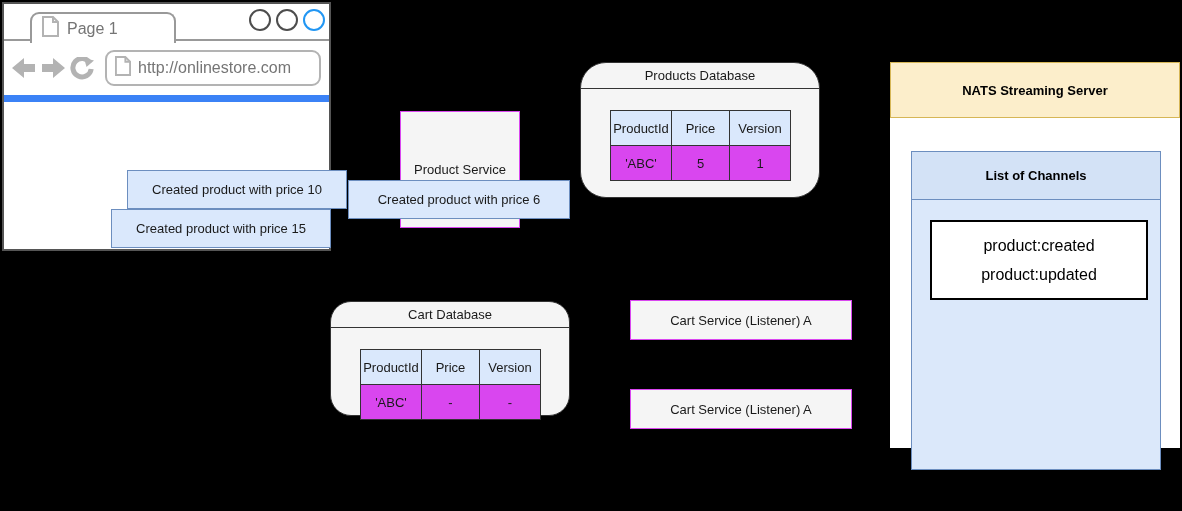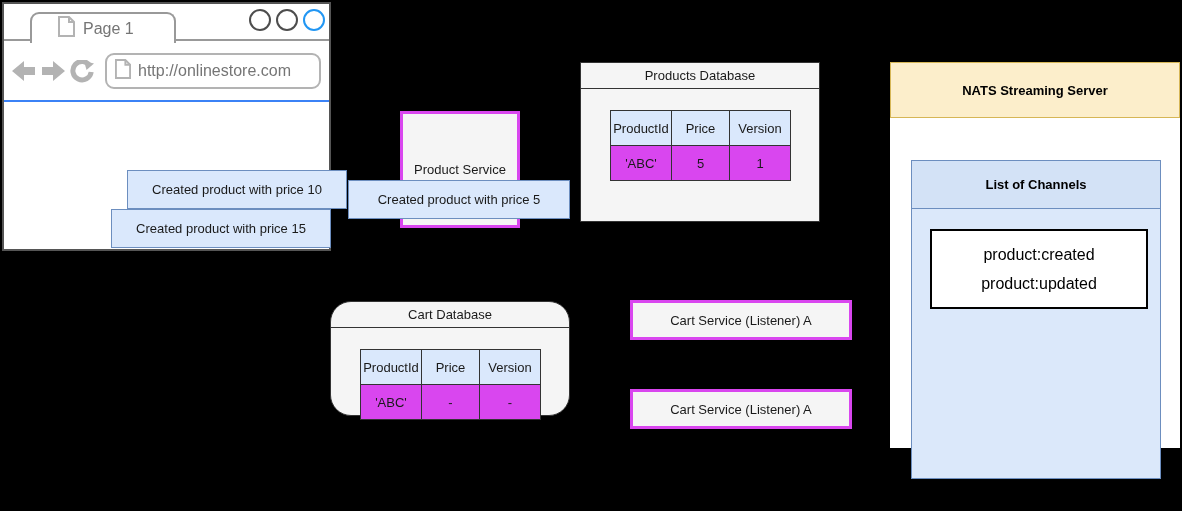--- a/index.html
+++ b/index.html
@@ -13,45 +13,45 @@
   
   .browser {
     position:absolute; left:2px; top:2px; width:329px; height:249px;
     background:#fff; border:2px solid #555;
   }
   .tabstrip { position:relative; height:37px; border-bottom:2px solid #999; }
   .tab {
     position:absolute; left:26px; top:8px; width:146px; height:31px;
     background:#fff; border:2px solid #999; border-bottom:none;
     border-radius:9px 9px 0 0; display:flex; align-items:center; gap:8px;
-    padding:0 26px; z-index:2;
+    padding:0 10px; z-index:2;
   }
   .tab::after { content:""; position:absolute; left:0; right:0; bottom:-2px; height:2px; background:#fff; }
   .tab-title { color:#757575; font-size:16px; }
   .win-circles { position:absolute; right:4px; top:5px; display:flex; gap:5px; }
   .circle { width:22px; height:22px; border-radius:50%; background:#fff; border:2px solid #4d4d4d; }
   .circle.blue { border-color:#2196f3; }
-  .navbar { position:relative; height:61px; border-bottom:2px solid #3b82f6; display:flex; align-items:center; padding:0 8px; }
+  .navbar { position:relative; height:61px; border-bottom:7px solid #3b82f6; display:flex; align-items:center; padding:0 8px; }
   .nav-icon { width:24px; height:22px; margin-right:5px; flex:0 0 auto; }
   .urlbox {
     flex:1; height:36px; margin-left:6px; border:2px solid #b3b3b3; border-radius:9px;
     display:flex; align-items:center; gap:7px; padding:0 8px; background:#fff;
   }
   .url-text { color:#757575; font-size:16px; white-space:nowrap; overflow:hidden; }
   .doc-icon { flex:0 0 auto; }
 
   
   .event-box {
     position:absolute; width:220px; height:39px;
     background:#dae8fc; border:1px solid #6c8ebf;
     display:flex; align-items:center; justify-content:center;
     font-size:13px; color:#1a1a1a;
   }
   .gray-box {
-    position:absolute; background:#f5f5f5; border:3px solid #d946ef;
+    position:absolute; background:#f5f5f5; border:1px solid #d946ef;
     display:flex; align-items:center; justify-content:center;
     font-size:13px; color:#1a1a1a;
   }
   .db-panel {
     position:absolute; width:240px; background:#f5f5f5; border:1px solid #333;
   }
   .db-header {
     height:26px; border-bottom:1px solid #333;
     display:flex; align-items:center; justify-content:center;
     font-size:13px; color:#1a1a1a;
@@ -71,21 +71,21 @@
   .nats {
     position:absolute; left:890px; top:62px; width:290px; height:386px; background:#fff;
   }
   .nats-header {
     position:absolute; left:0; top:0; width:290px; height:56px;
     background:#fceecb; border:1px solid #d6b656;
     display:flex; align-items:center; justify-content:center;
     font-size:13px; font-weight:bold; color:#000;
   }
   .channels {
-    position:absolute; left:21px; top:98px; width:250px; height:319px;
+    position:absolute; left:21px; top:89px; width:250px; height:319px;
     background:#dbe8fa; border:1px solid #6c8ebf;
   }
   .channels-header {
     height:48px; background:#d3e2f6; border-bottom:1px solid #6c8ebf;
     display:flex; align-items:center; justify-content:center;
     font-size:13px; font-weight:bold; color:#000;
   }
   .channel-list {
     position:absolute; left:18px; top:68px; width:218px; height:80px;
     background:#fff; border:2px solid #000;
@@ -148,24 +148,24 @@
     <span>Created product with price 10</span>
   </div>
   <div class="event-box" style="left:111px; top:209px;">
     <span>Created product with price 15</span>
   </div>
 
   <div class="gray-box" style="left:400px; top:111px; width:120px; height:117px;">
     <span>Product Service</span>
   </div>
   <div class="event-box" style="left:348px; top:180px; width:222px; z-index:3;">
-    <span>Created product with price 5</span>
-  </div>
-
-  <div class="db-panel" style="left:580px; top:62px; height:160px;">
+    <span>Created product with price 6</span>
+  </div>
+
+  <div class="db-panel" style="left:580px; top:62px; height:136px;border-radius:26px;">
     <div class="db-header">Products Database</div>
     <div class="db-table">
       <div class="db-cell head">ProductId</div>
       <div class="db-cell head">Price</div>
       <div class="db-cell head">Version</div>
       <div class="db-cell">'ABC'</div>
       <div class="db-cell">5</div>
       <div class="db-cell">1</div>
     </div>
   </div>

